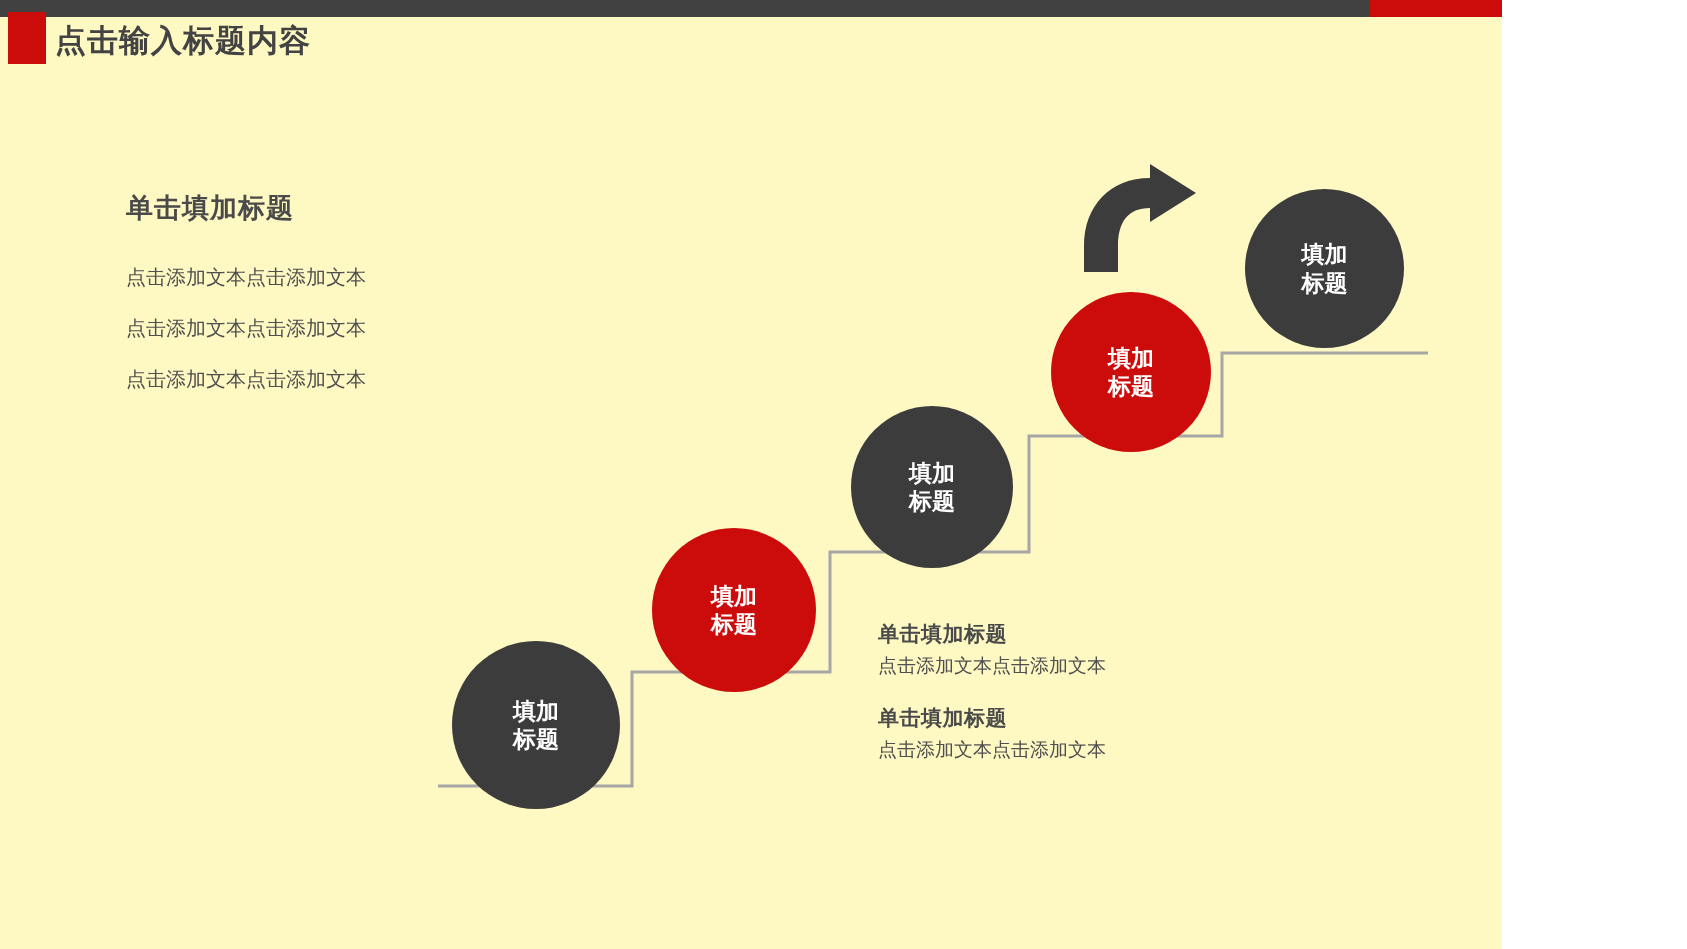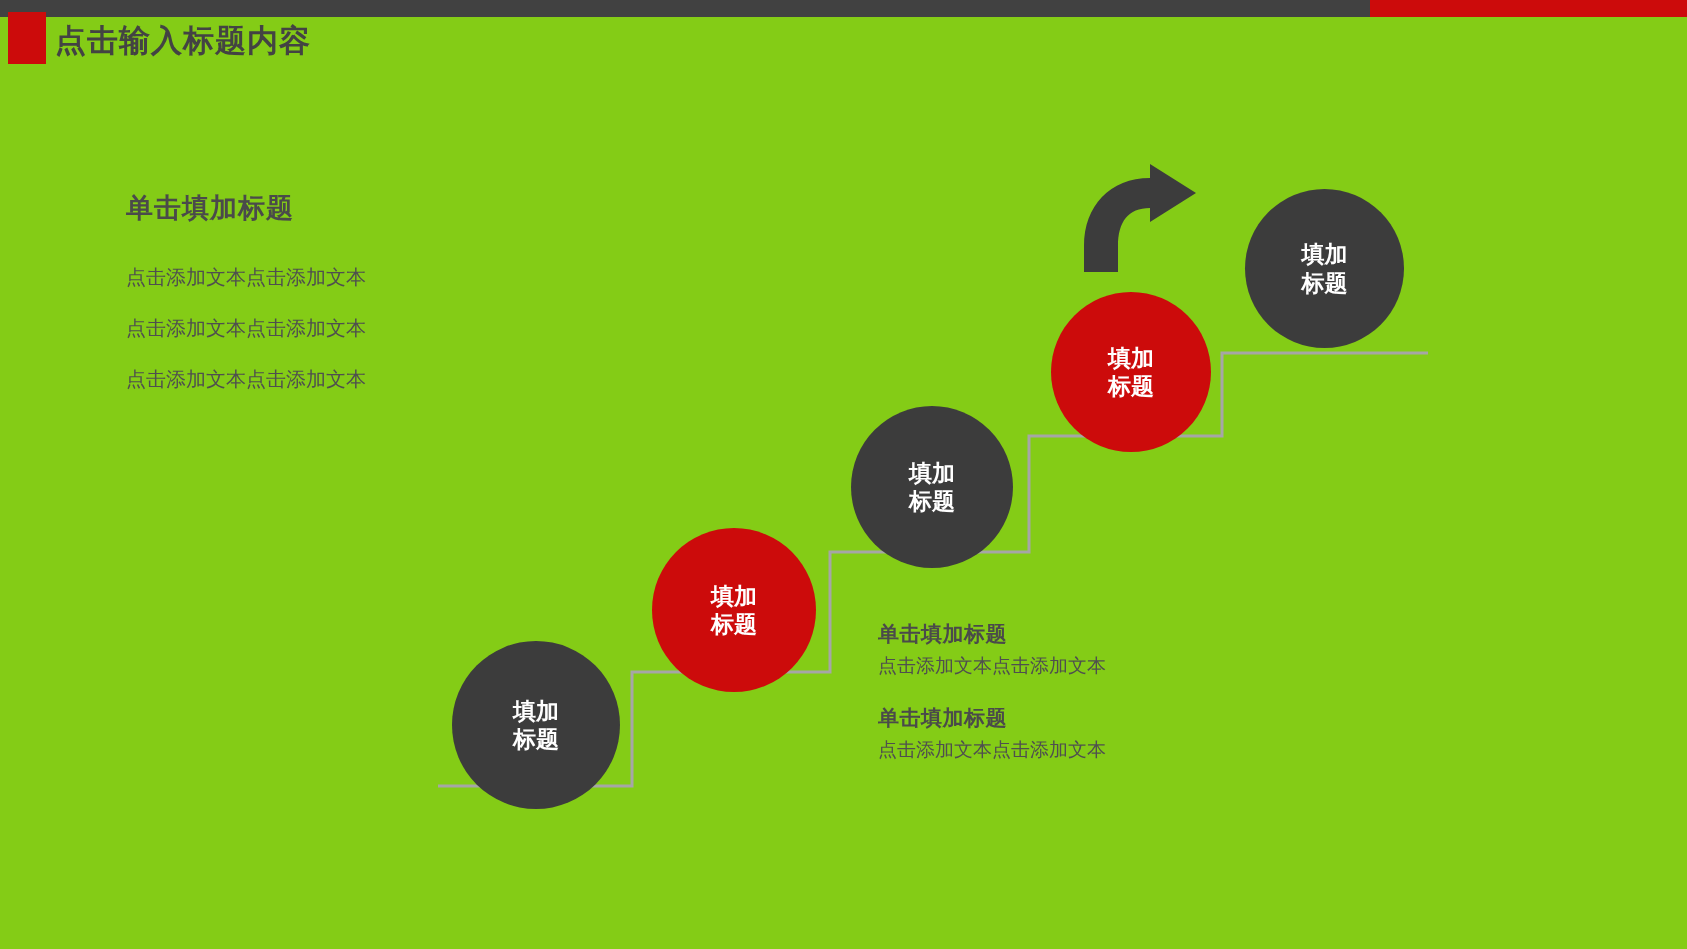--- a/index.html
+++ b/index.html
@@ -5,23 +5,23 @@
   html, body {
     margin: 0;
     padding: 0;
     background: #ffffff;
   }
   body {
     font-family: "Liberation Sans", "DejaVu Sans", sans-serif;
   }
   #slide {
     position: relative;
-    width: 1687px;
+    width: 1502px;
     height: 949px;
-    background: #84cc16;
+    background: #fef9c3;
     overflow: hidden;
   }
 
   
   .topbar {
     position: absolute;
     top: 0;
     left: 0;
     width: 1687px;
     height: 17px;

